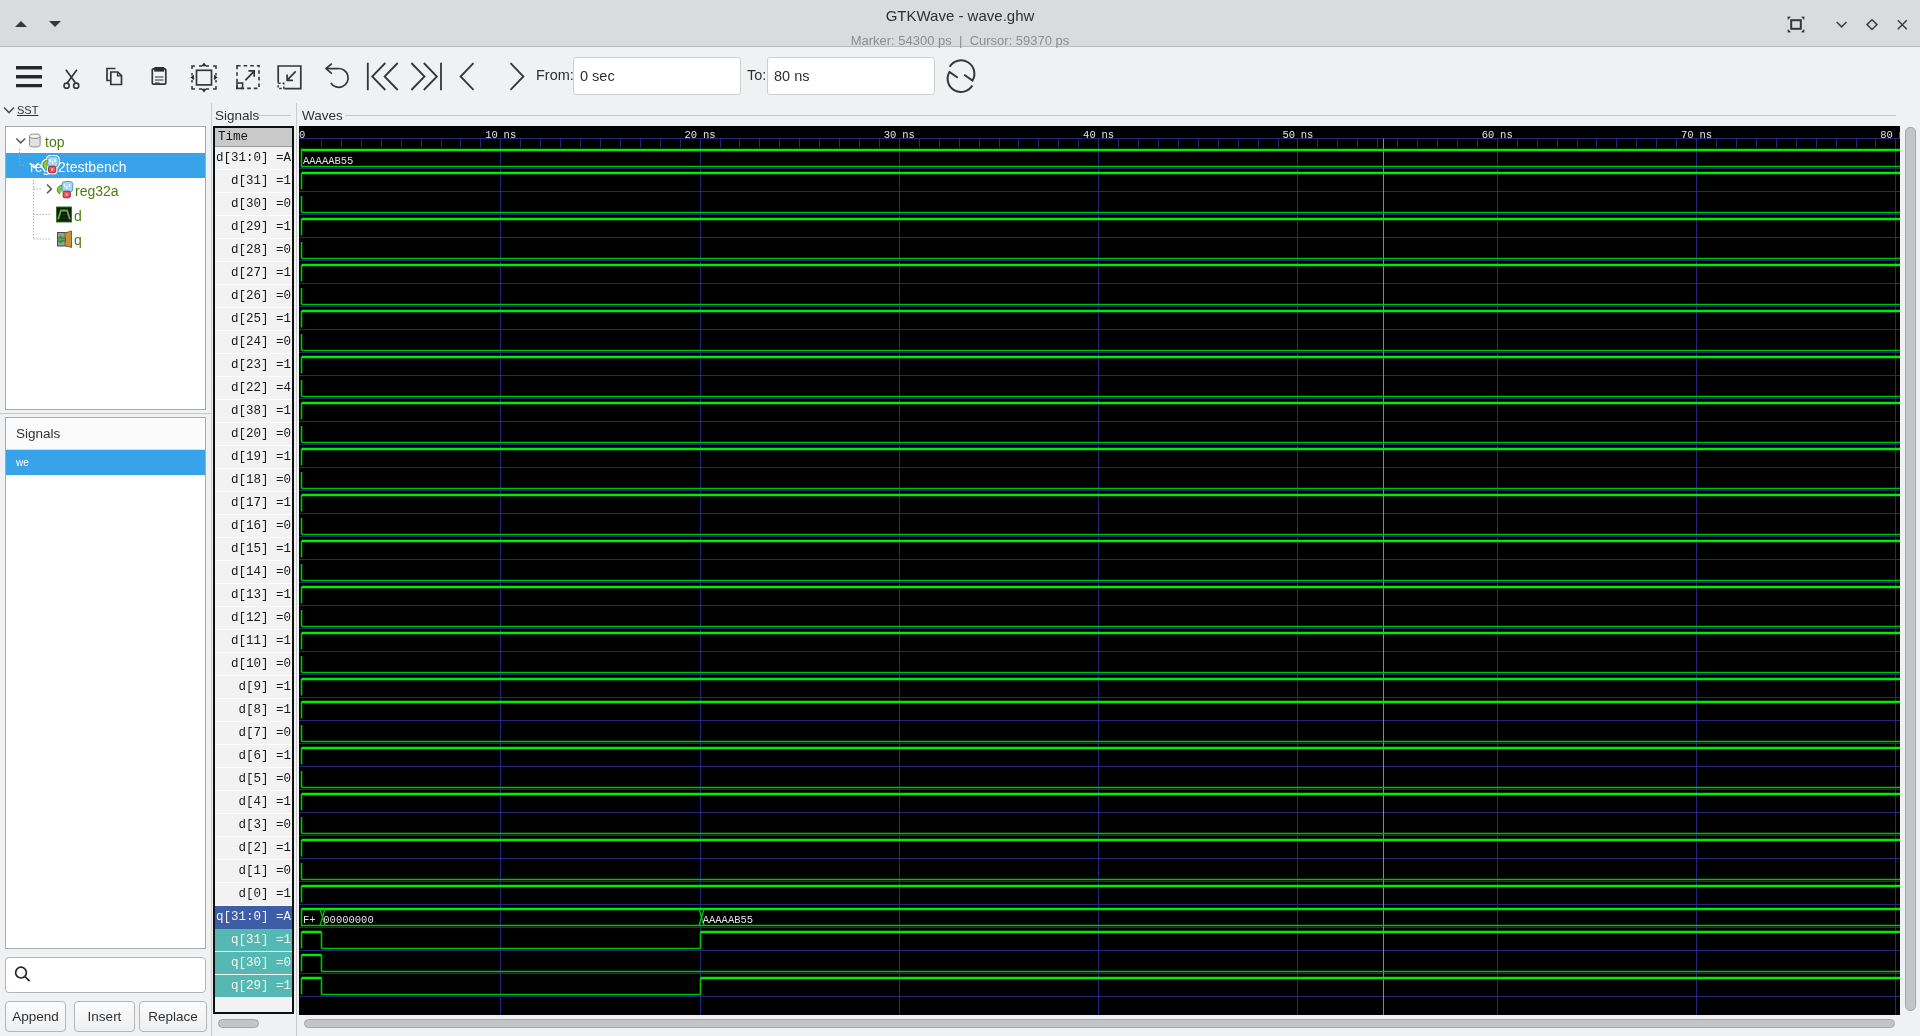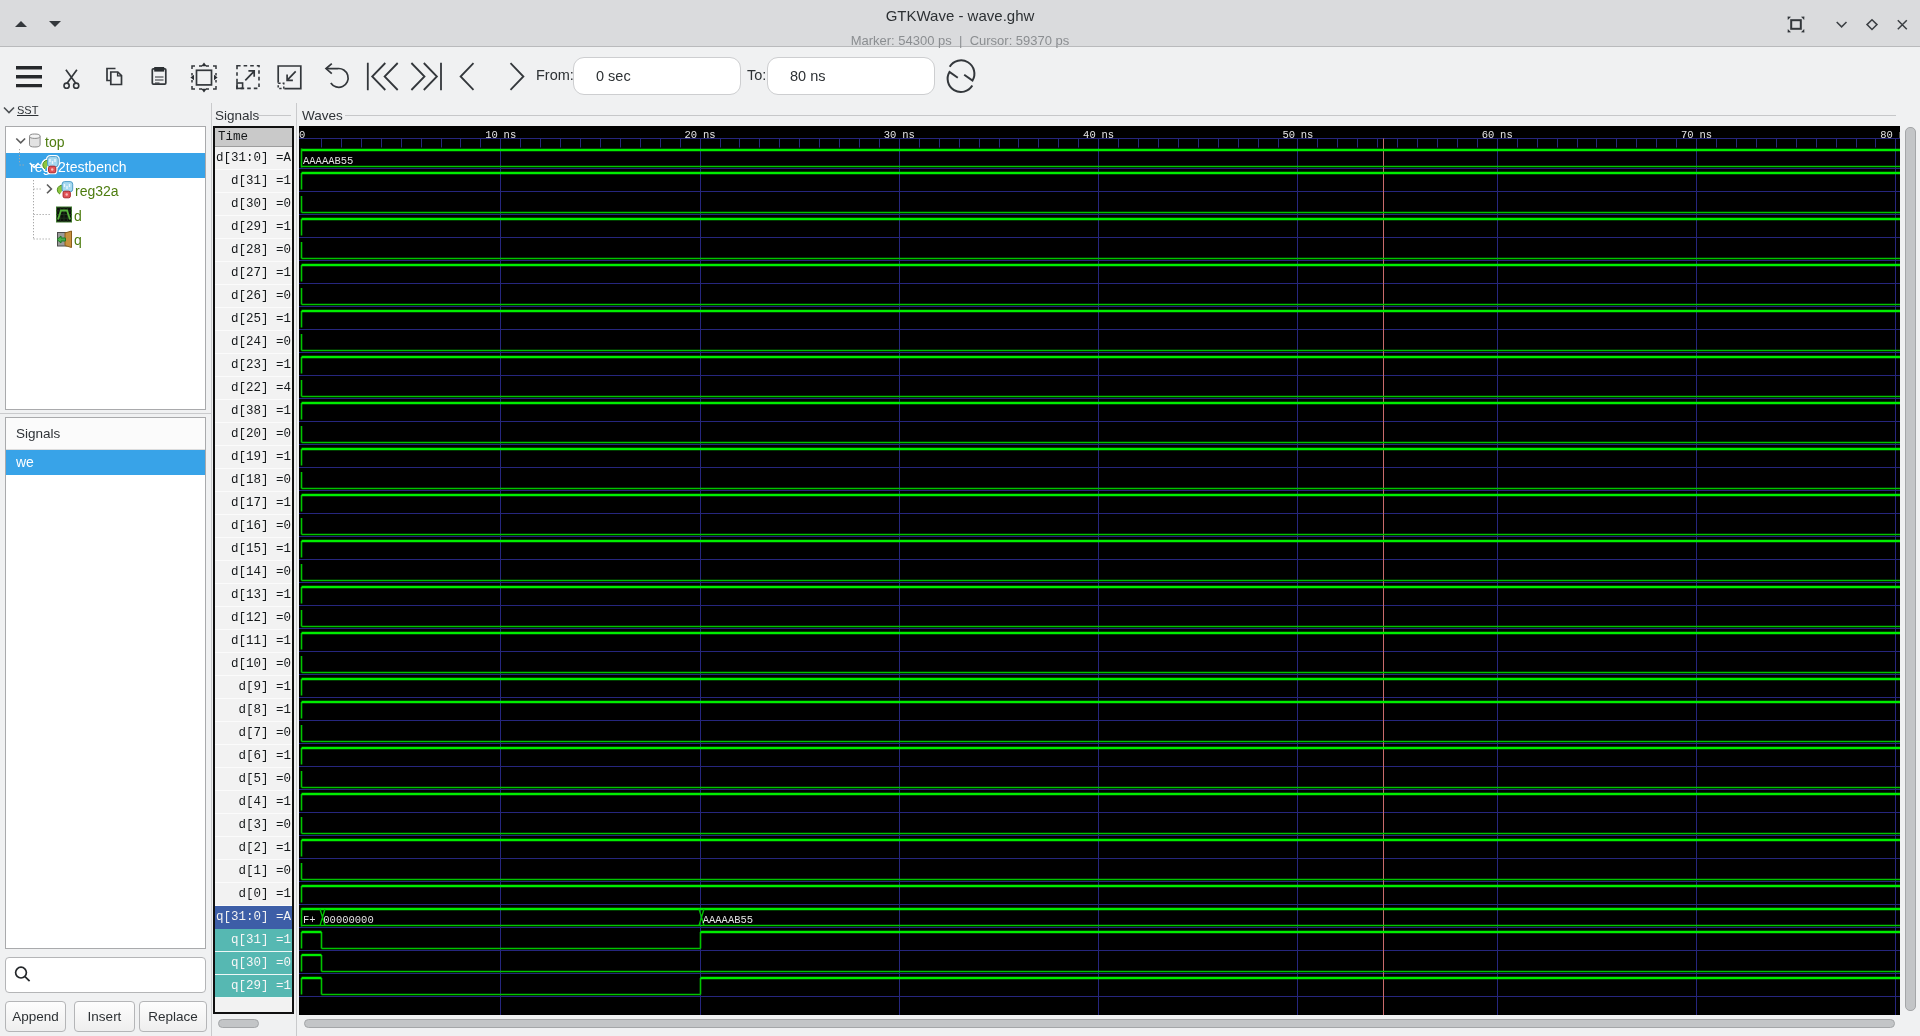--- a/index.html
+++ b/index.html
@@ -3,21 +3,21 @@
 <style>
 * { margin:0; padding:0; box-sizing:border-box; }
 html,body { width:1920px; height:1036px; overflow:hidden; background:#f0f1f2;
   font-family:"Liberation Sans", sans-serif; }
 .abs { position:absolute; }
 #titlebar { left:0; top:0; width:1920px; height:47px; background:#dadbdd; border-bottom:1px solid #b9babc; }
 #title { left:0; top:7px; width:1920px; text-align:center; font-size:15px; color:#2d3134;}
 #subtitle { left:0; top:26px; width:1920px; text-align:center; font-size:13px; color:#8b8e91;margin-top:7px; }
 .tri-u { width:0; height:0; border-left:6.2px solid transparent; border-right:6.2px solid transparent; border-bottom:6.8px solid #34383c; }
 .tri-d { width:0; height:0; border-left:6.2px solid transparent; border-right:6.2px solid transparent; border-top:6.8px solid #34383c; }
-.field { background:#ffffff; border:1px solid #cdced0; border-radius:11px; height:38px; font-size:14.5px; color:#2d3134; line-height:36px; padding-left:22px; }
+.field { background:#ffffff; border:1px solid #cdced0; border-radius:3px; height:38px; font-size:14.5px; color:#2d3134; line-height:36px; padding-left:6px; }
 .tlabel { font-size:14.5px; color:#2d3134; }
 #sstlabel { left:17px; top:104px; font-size:11px; color:#2e3236;text-decoration:underline; }
 .panel { background:#ffffff; border:1px solid #a9aaac; }
 .vsep { width:1px; background:#c9cacc; }
 .treerow { position:absolute; left:0; width:100%; height:24.5px; font-size:14px; color:#4d7c0f; }
 #siglist { left:213px; top:126px; width:81px; height:888px; background:#f2f2f2; border:2px solid #101010; overflow:hidden; }
 .sigrow { width:100%; height:23px; line-height:22px; font-family:"Liberation Mono", monospace; font-size:12.5px;
   color:#15181a; text-align:right; padding-right:1px; border-bottom:1px solid #fbfbfb; background:#f2f2f2; white-space:pre; overflow:hidden;}
 .sigrow.hdr { background:#c9c9c9; text-align:left; padding-left:3px; border-bottom:1px solid #9d9d9d; height:19px; line-height:18px;}
 .sigrow.qbus { background:#3d5ea7; color:#f2f2f2; border-bottom:1px solid #3d5ea7; }
@@ -126,21 +126,21 @@
       <path d="M41 57.5 45.4 61.9 41 66.3" stroke="#5c5c5c" stroke-width="1.6" fill="none"></path>
       <path d="M13.5 22v14 M13.5 38h6" stroke="#a8a8a8" stroke-width="1" fill="none" stroke-dasharray="1.3 1.7"></path>
       <path d="M27.5 53v60 M27.5 62h9 M27.5 87.5h18 M27.5 112h18" stroke="#a8a8a8" stroke-width="1" fill="none" stroke-dasharray="1.3 1.7"></path>
     </svg>
 </div>
 
 <div class="abs" style="left:0;top:413px;width:211px;height:1px;background:#c9cacc"></div>
 
 <div class="abs panel" style="left:5px;top:417px;width:201px;height:532px;">
   <div style="height:32px;background:#fbfbfb;border-bottom:1px solid #dcdcdc;font-size:13.5px;color:#2e3236;line-height:32px;padding-left:10px">Signals</div>
-  <div style="height:25px;background:#38a3e8;color:#ffffff;font-size:14px;line-height:25px;padding-left:10px">we</div>
+  <div style="height:25px;background:#38a3e8;color:#ffffff;font-size:10px;line-height:25px;padding-left:10px">we</div>
 </div>
 
 <div class="abs" style="left:5px;top:957px;width:201px;height:36px;background:#ffffff;border:1px solid #b4b5b7;border-radius:4px"></div>
 <svg class="abs" width="22" height="22" viewBox="0 0 22 22" style="left:12px;top:964px">
     <circle cx="9" cy="8.6" r="5.4" stroke="#232629" stroke-width="1.7" fill="none"></circle>
     <path d="M13 12.6 17.6 17.2" stroke="#232629" stroke-width="1.7"></path>
   </svg>
 <div class="btn" style="left:5px;width:61px">Append</div>
 <div class="btn" style="left:74px;width:61px">Insert</div>
 <div class="btn" style="left:139px;width:68px">Replace</div>

